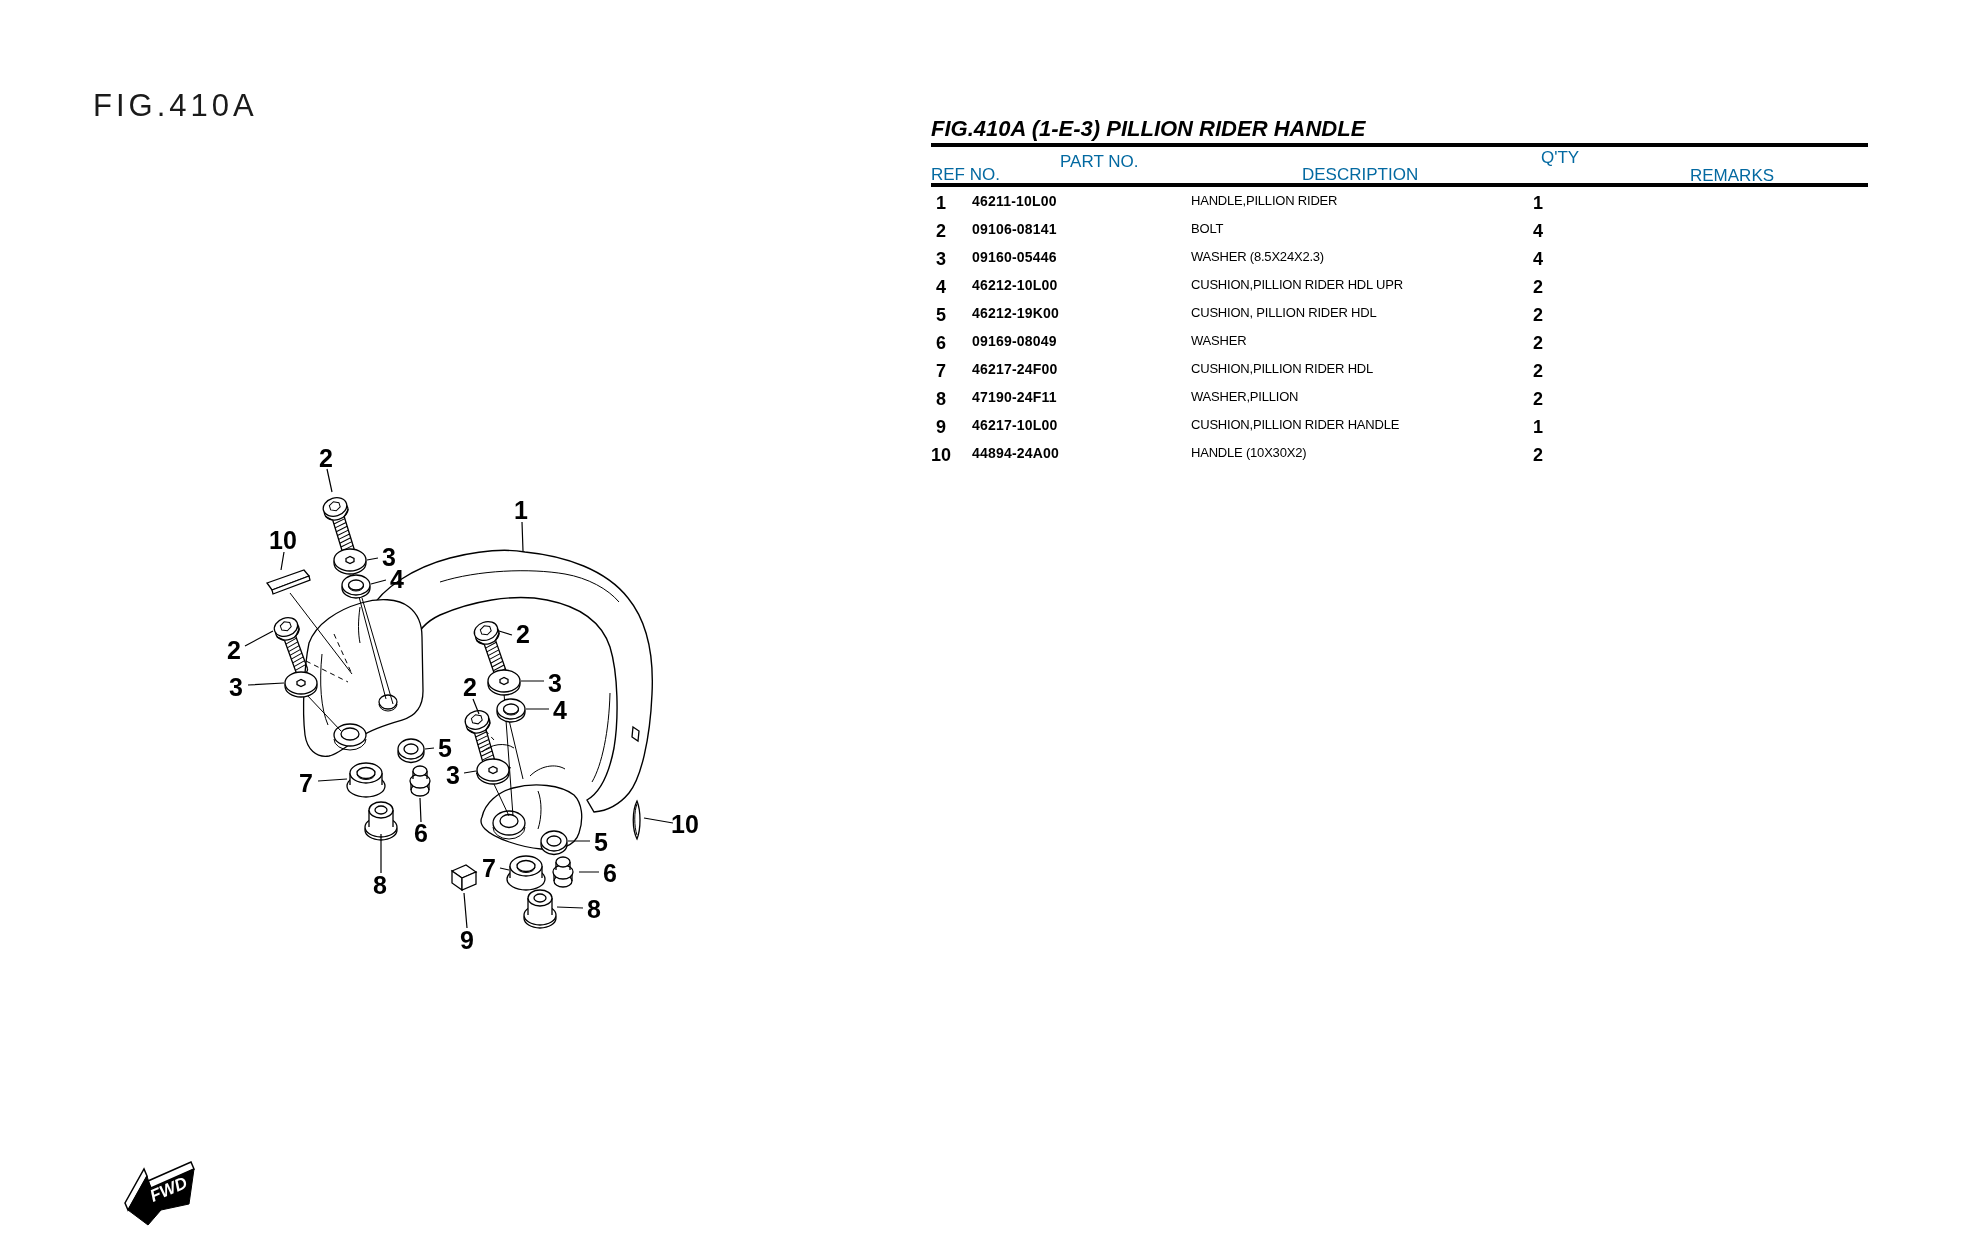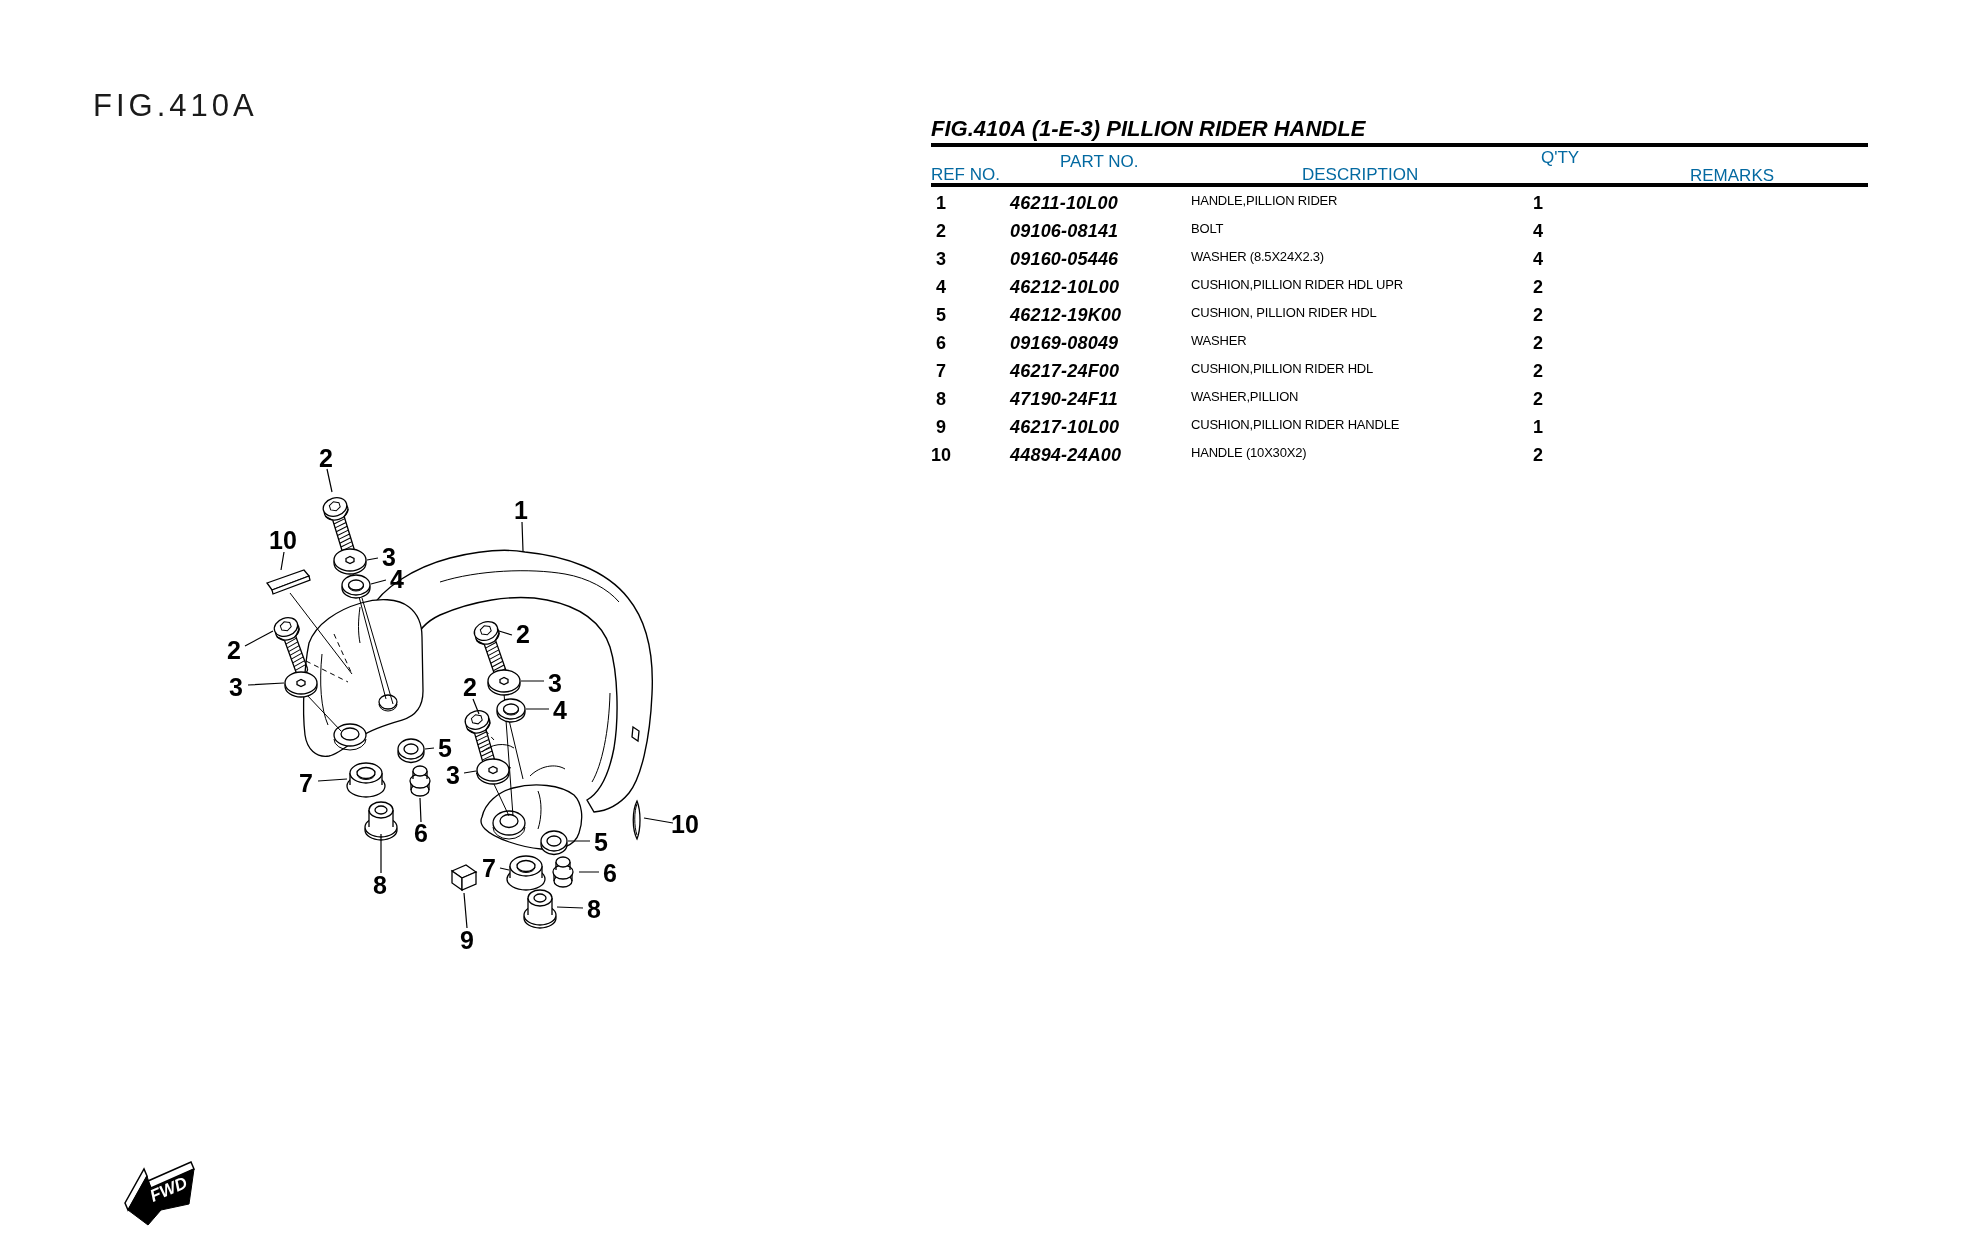--- a/index.html
+++ b/index.html
@@ -13,21 +13,21 @@
   .rule2{top:147px;}
   .hdr{font-size:17px;font-weight:400;color:#0369a1;}
   .hdr-qty{left:1541px;top:112px;}
   .hdr-ref{left:931px;top:129px;}
   .hdr-part{left:1060px;top:116px;}
   .hdr-desc{left:1302px;top:129px;}
   .hdr-rem{left:1690px;top:130px;}
   .trow{left:0;width:100%;height:24px;}
   .cell{position:absolute;white-space:nowrap;}
   .c-ref{left:928px;width:26px;text-align:center;font-size:18px;font-weight:700;}
-  .c-part{left:1010px;font-size:18px;font-weight:700;letter-spacing:0.2px;font-style:italic;}
+  .c-part{left:972px;font-size:14px;font-weight:700;letter-spacing:0.2px;}
   .c-desc{left:1191px;font-size:13px;font-weight:400;letter-spacing:-0.2px;}
   .c-qty{left:1533px;font-size:18px;font-weight:700;}
   .diagram-svg{left:110px;top:385px;}
   .fwd-svg{left:120px;top:1115px;}
   svg .ln{stroke:#000;stroke-width:1.3;fill:none;}
   svg .thin{stroke:#000;stroke-width:1;fill:none;}
   svg .dash{stroke:#000;stroke-width:1;fill:none;stroke-dasharray:5 4;}
   svg .wh{fill:#fff;stroke:#000;stroke-width:1.3;}
   svg .callout{font-family:"Liberation Sans",sans-serif;font-size:25px;font-weight:700;fill:#000;}
 </style>

